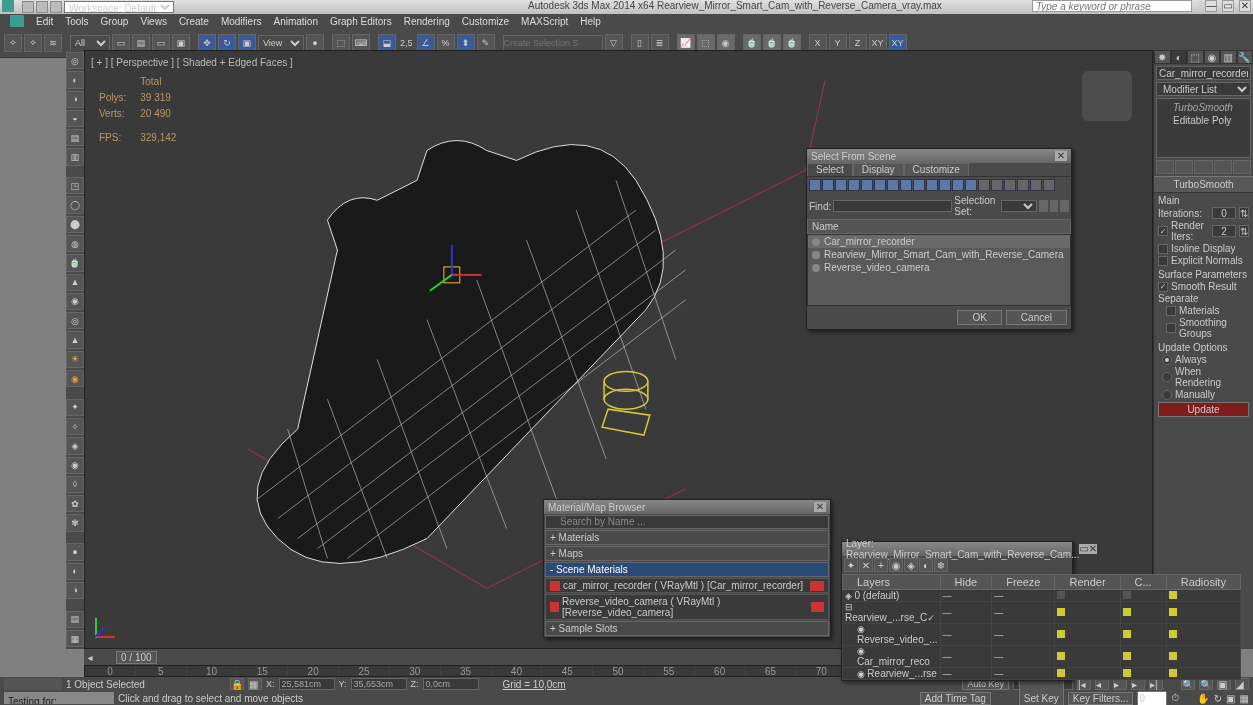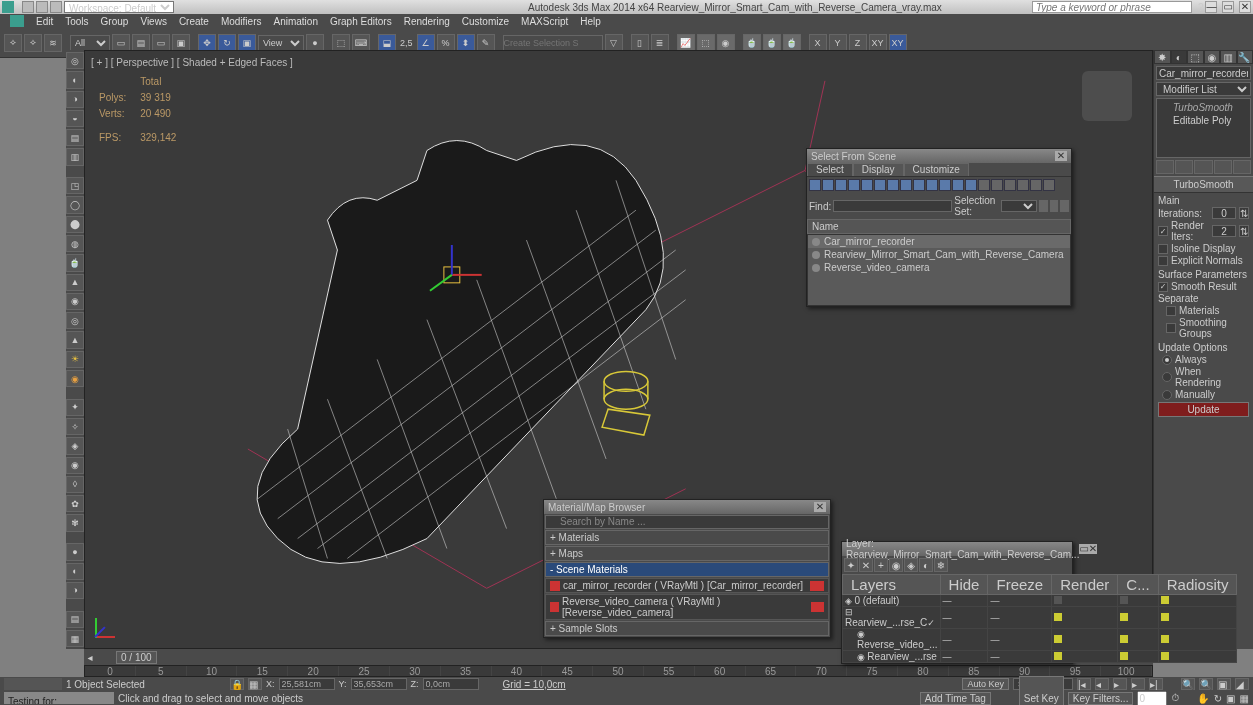--- a/index.html
+++ b/index.html
@@ -1,17 +1,17 @@
 <!DOCTYPE html>
 <html><head>
 <meta charset="utf-8">
 <style>
 *{margin:0;padding:0;box-sizing:border-box;font-family:Tahoma,Arial,sans-serif;font-size:10px;color:#ccc;}
 body{background:#808080;width:1253px;height:705px;overflow:hidden;position:relative;}
-.titlebar{height:14px;background:linear-gradient(#e0e0e0,#c0c0c0);display:flex;align-items:center;padding:0 2px;color:#333;}
+.titlebar{height:14px;background:linear-gradient(#e0e0e0,#c0c0c0);display:flex;align-items:flex-start;padding:0 2px;color:#333;}
 .titlebar .logo{width:12px;height:12px;background:#3b9e8e;margin-right:4px;}
 .titlebar .ztitle{flex:0 0 auto;width:420px;}
 .titlebar .title{flex:1;text-align:center;font-size:10px;color:#444;}
 .titlebar .searchbox{width:160px;height:12px;background:#fff;font-style:italic;color:#888;padding:0 3px;border:1px solid #999;}
 .titlebar .winbtns span{display:inline-block;width:12px;height:12px;background:#ddd;margin-left:2px;text-align:center;line-height:10px;color:#333;border:1px solid #999;}
 .zone{height:14px;background:#a0a0a0;border-bottom:1px solid #777;display:flex;align-items:center;gap:2px;padding:0 4px;}
 .zone .zbtn{width:12px;height:12px;background:#bbb;border:1px solid #888;}
 .zone select{height:12px;font-size:10px;background:#fff;}
 .menubar{height:14px;background:#4a4a4a;display:flex;align-items:center;gap:12px;padding:0 10px;}
 .menubar span{color:#ddd;cursor:pointer;}
@@ -90,21 +90,21 @@
 #dlg-mmb .srch{height:14px;background:#3a3a3a;border:1px solid #666;padding:0 14px;color:#888;margin:1px;}
 #dlg-mmb .cat{background:#4a4a4a;border:1px solid #666;padding:1px 4px;margin:1px;color:#ccc;}
 #dlg-mmb .cat.hl{background:#2a4a7a;color:#fff;}
 #dlg-mmb .item{background:#3a3a3a;border:1px solid #555;padding:1px 4px;margin:1px;color:#ccc;display:flex;align-items:center;gap:3px;}
 #dlg-mmb .item .sw{width:10px;height:10px;background:#cc3333;}
 
 #dlg-lyr{top:541px;left:841px;width:232px;}
 #dlg-lyr .tbr{display:flex;gap:1px;padding:2px;}
 #dlg-lyr .tbr span{width:14px;height:14px;background:#555;border:1px solid #666;display:flex;align-items:center;justify-content:center;font-size:10px;}
 #dlg-lyr table{width:100%;border-collapse:collapse;background:#3a3a3a;}
-#dlg-lyr th{background:#555;border:1px solid #666;padding:1px 8px;font-weight:normal;font-size:15px;text-align:left;}
+#dlg-lyr th{background:#555;border:1px solid #666;padding:1px 14px;font-weight:normal;font-size:11px;text-align:left;}
 #dlg-lyr td{border:1px solid #444;padding:0 2px;font-size:9px;height:12px;}
 #dlg-lyr .dot{width:8px;height:8px;display:inline-block;}
 #dlg-lyr .dy{background:#cccc33;}#dlg-lyr .dg{background:#555;}
 
 .axiswidget{position:absolute;bottom:10px;left:10px;width:30px;height:30px;}
 .axiswidget .xr{position:absolute;bottom:0;left:0;width:20px;height:2px;background:#cc3333;}
 .axiswidget .yg{position:absolute;bottom:0;left:0;width:2px;height:20px;background:#33cc33;}
 .axiswidget .zb{position:absolute;bottom:0;left:0;width:14px;height:2px;background:#3333cc;transform:rotate(-45deg);transform-origin:left;}
 
 svg.scene{position:absolute;inset:0;width:100%;height:100%;}
@@ -504,20 +504,24 @@
       </div>
     <div>
         <span class="dot"></span>
         <span>Rearview_Mirror_Smart_Cam_with_Reverse_Camera</span>
       </div>
     <div>
         <span class="dot"></span>
         <span>Reverse_video_camera</span>
       </div>
   </div>
+  <div class="btns">
+    <span>OK</span>
+    <span>Cancel</span>
+  </div>
 </div>
 
 <div id="dlg-mmb" class="dlg">
   <div class="dlgtitle">
       <span>Material/Map Browser</span>
       <span class="x">✕</span>
     </div>
   <div class="srch">Search by Name ...</div>
   <div class="cat">+ Materials</div>
   <div class="cat">+ Maps</div>
@@ -578,20 +582,28 @@
         </tr>
     <tr>
           <td style="padding-left:14px">◉ <span>Reverse_video_...</span></td>
           <td>—</td>
           <td>—</td>
           <td><span class="dot dy"></span></td>
           <td><span class="dot dy"></span></td>
           <td><span class="dot dy"></span></td>
         </tr>
     <tr>
+          <td style="padding-left:14px">◉ <span>Car_mirror_reco</span></td>
+          <td>—</td>
+          <td>—</td>
+          <td><span class="dot dy"></span></td>
+          <td><span class="dot dy"></span></td>
+          <td><span class="dot dy"></span></td>
+        </tr>
+    <tr>
           <td style="padding-left:14px">◉ <span>Rearview_...rse</span></td>
           <td>—</td>
           <td>—</td>
           <td><span class="dot dy"></span></td>
           <td><span class="dot dy"></span></td>
           <td><span class="dot dy"></span></td>
         </tr>
   </tbody>
     </table>
 </div>

